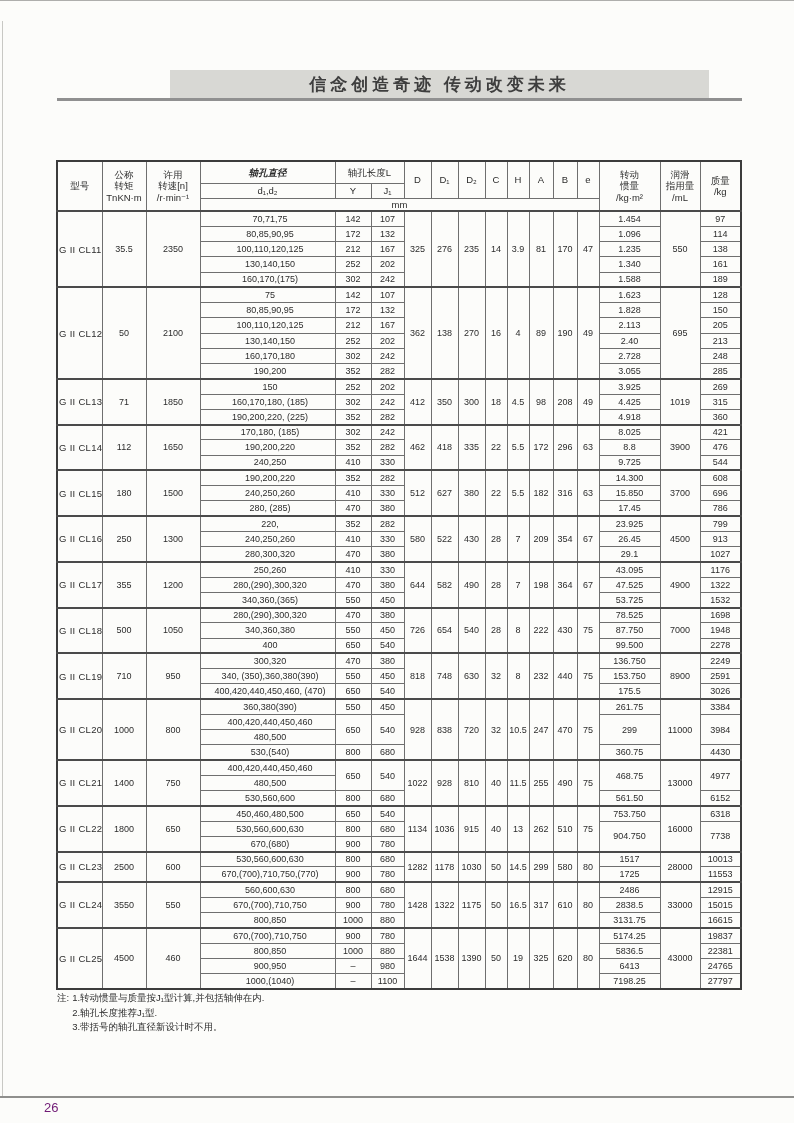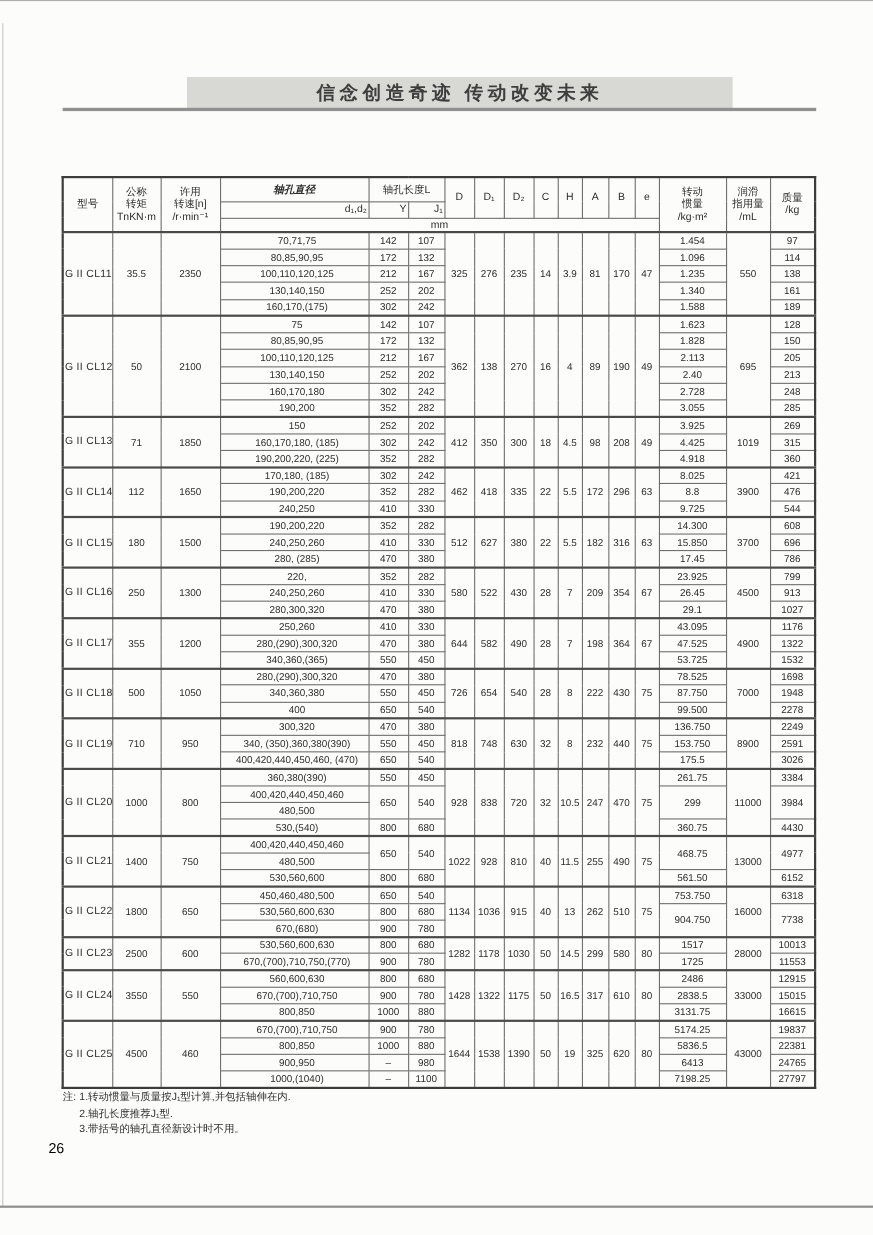--- a/index.html
+++ b/index.html
@@ -8,51 +8,51 @@
     font-family:"Liberation Sans","DejaVu Sans",sans-serif;
     background:#fcfcfa; color:#2e2e2e;
     position:relative; overflow:hidden;
   }
   .page { position:absolute; inset:0; }
   .rule-top    { position:absolute; left:0; top:21;  width:794px; height:1px; background:#aeaeac; }
   .rule-bottom { position:absolute; left:0; top:1096px; width:794px; height:2px; background:#8f8f8d; }
   .edge-left   { position:absolute; left:2px; top:21px; width:1px; height:1077px; background:#c8c8c4; }
 
   .banner {
-    position:absolute; left:170px; top:70px; width:496px; height:30px;
+    position:absolute; left:170px; top:70px; width:539px; height:30px;
     background:#d8d8d4; text-align:center; line-height:30px;
     font-size:17px; font-weight:bold; letter-spacing:4px; color:#3e3e3e;
   }
   .banner-rule { position:absolute; left:57px; top:98px; width:685px; height:3px; background:#909090; }
 
   table.spec {
     position:absolute; left:56px; top:160px; width:684px;
     border-collapse:collapse; table-layout:fixed;
     font-size:9px; color:#2c2c2c;
     border:2px solid #3c3c3c;
   }
   .spec th, .spec td {
     border:1px solid #6f6f6f; text-align:center; vertical-align:middle;
     padding:0 1px; overflow:hidden; white-space:nowrap;
   }
   .spec thead th { font-weight:normal; font-size:9.5px; line-height:1.2; }
   .spec thead tr.h1 th { height:22px; }
-  .spec thead tr.h2 th { height:15px;text-align:right; }
+  .spec thead tr.h2 th { height:15px; }
   .spec thead tr.h3 th { height:13px;margin-top:10px; }
   .spec thead { border-bottom:2px solid #3c3c3c; }
   .spec tbody td { height:15.25px; }
   .spec td.bores { text-align:center; padding-left:6px; }
   .spec td.model { font-size:9.5px; letter-spacing:0.3px;margin-left:42px; }
   .spec tr.block-start { border-top:2px solid #4a4a4a; }
   .hdr-italic { font-style:italic; font-weight:bold !important; }
   .hline { display:block; }
 
   .notes { position:absolute; left:57px; top:991px; font-size:9.5px; line-height:1.55; color:#2e2e2e; display:flex; }
   .notes .prefix { margin-right:3px; }
-  .page-number { position:absolute; left:44px; top:1036px; font-size:13px; color:#000000; }
+  .page-number { position:absolute; left:44px; top:1100px; font-size:13px; color:#701a75; }
 </style>
 </head>
 <body>
 
 <div class="page">
   <div class="rule-top"></div>
   <div class="edge-left"></div>
 
   <div class="banner">信念创造奇迹  传动改变未来</div>
   <div class="banner-rule"></div>

